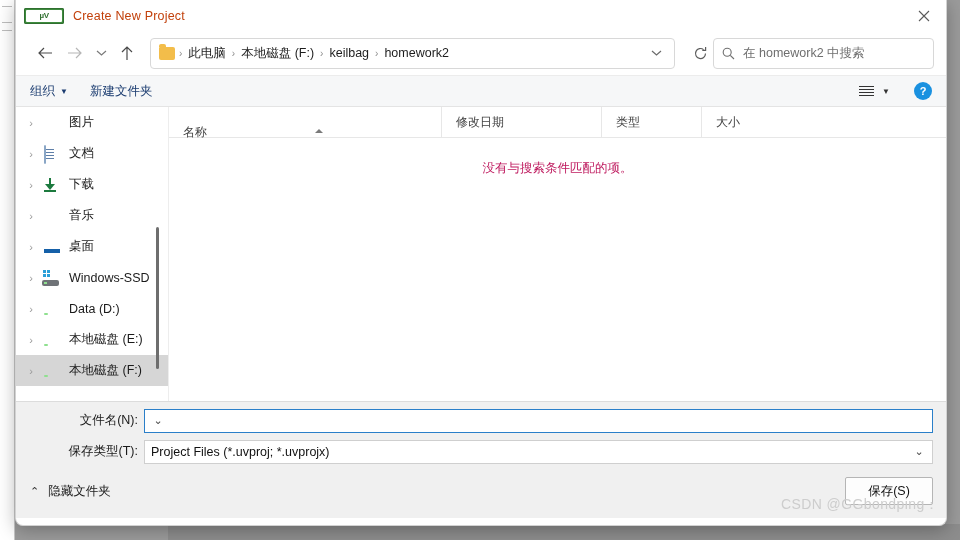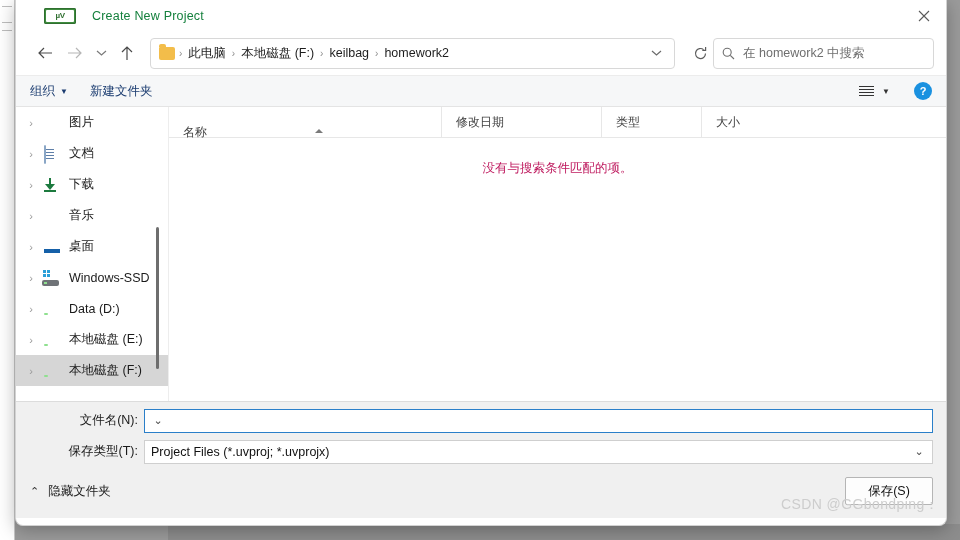--- a/index.html
+++ b/index.html
@@ -30,30 +30,31 @@
     box-shadow:0 4px 18px rgba(0,0,0,.28);
     overflow:hidden;
   }
 
   
   #titlebar{
     height:31px;display:flex;align-items:center;
     background:#ffffff;position:relative;
   }
   #app-icon{
-    width:32px;height:16px;margin-left:28px;margin-right:9px;
+    width:32px;height:16px;margin-left:8px;margin-right:9px;
     background:#3e8b3e;border-radius:2px;position:relative;flex:none;
     box-shadow:inset 0 0 0 1px #2f6f2f;
+    padding-left:8px;
   }
   #app-icon .glyph{
     position:absolute;inset:2px;background:#ffffff;border-radius:1px;
     font-size:8px;line-height:12px;color:#2f6f2f;text-align:center;font-weight:700;
     letter-spacing:-.5px;font-family:"Liberation Sans",sans-serif;
   }
-  #title-text{font-size:12.5px;color:#15803d;letter-spacing:.2px;margin-left:7px;}
+  #title-text{font-size:12.5px;color:#c2410c;letter-spacing:.2px;}
   #close-btn{
     position:absolute;right:0;top:0;width:44px;height:31px;
     display:flex;align-items:center;justify-content:center;
     color:#5a5a5a;font-size:15px;cursor:default;
   }
   #close-btn svg{display:block;}
 
   
   #navbar{height:44px;display:flex;align-items:center;padding:0 12px 0 14px;background:#fff;}
   .navbtn{

